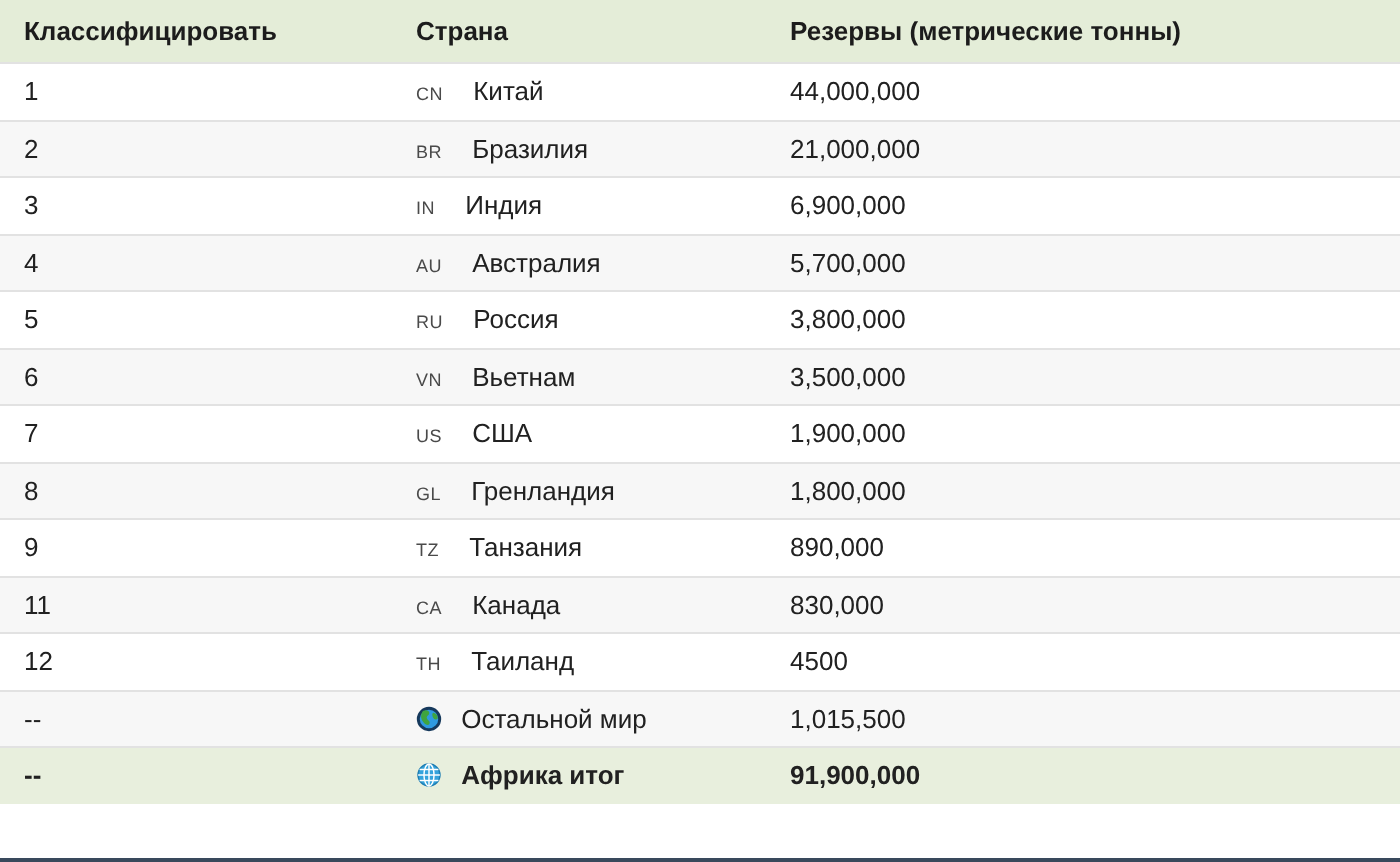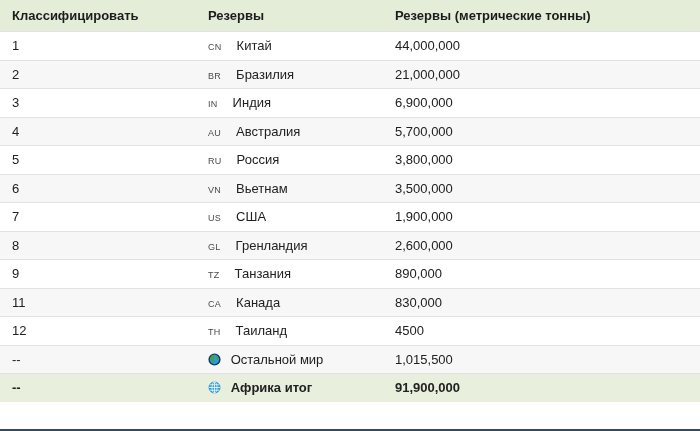--- a/index.html
+++ b/index.html
@@ -55,21 +55,21 @@
 
 <table>
   <colgroup>
     <col class="c-rank">
       <col class="c-country">
       <col class="c-reserves">
   </colgroup>
   <thead>
     <tr>
       <th>Классифицировать</th>
-      <th>Резервы</th>
+      <th>Страна</th>
       <th>Резервы (метрические тонны)</th>
     </tr>
   </thead>
   <tbody id="tbody">
       <tr>
     <td>1</td>
     <td>
       <span class="ccode">CN</span><span>Китай</span>
     </td>
     <td>44,000,000</td>
@@ -114,21 +114,21 @@
     <td>
       <span class="ccode">US</span><span>США</span>
     </td>
     <td>1,900,000</td>
   </tr>
       <tr>
     <td>8</td>
     <td>
       <span class="ccode">GL</span><span>Гренландия</span>
     </td>
-    <td>2,600,000</td>
+    <td>1,800,000</td>
   </tr>
       <tr>
     <td>9</td>
     <td>
       <span class="ccode">TZ</span><span>Танзания</span>
     </td>
     <td>890,000</td>
   </tr>
       <tr>
     <td>11</td>

